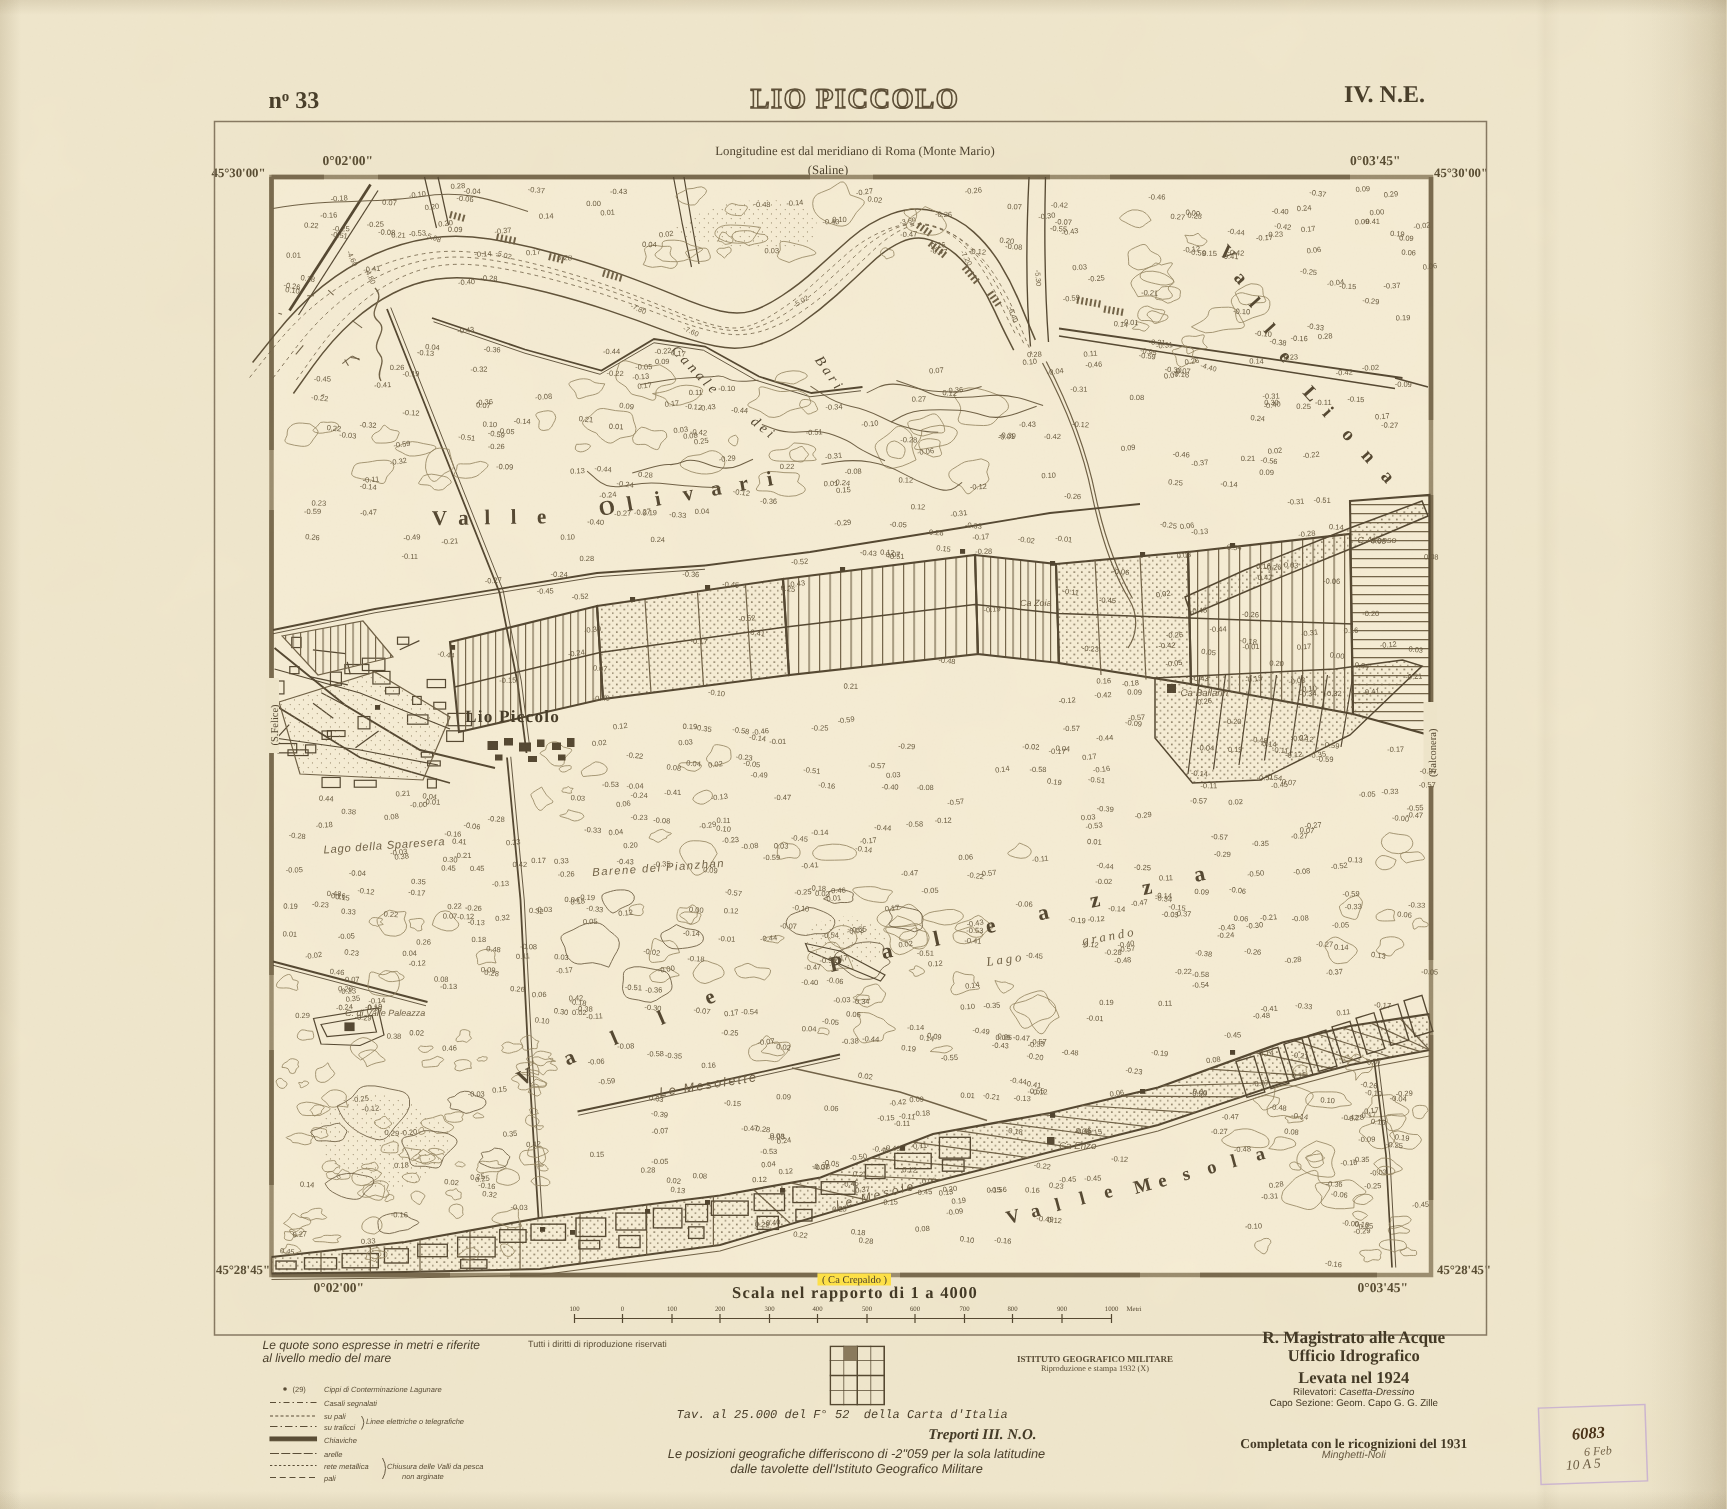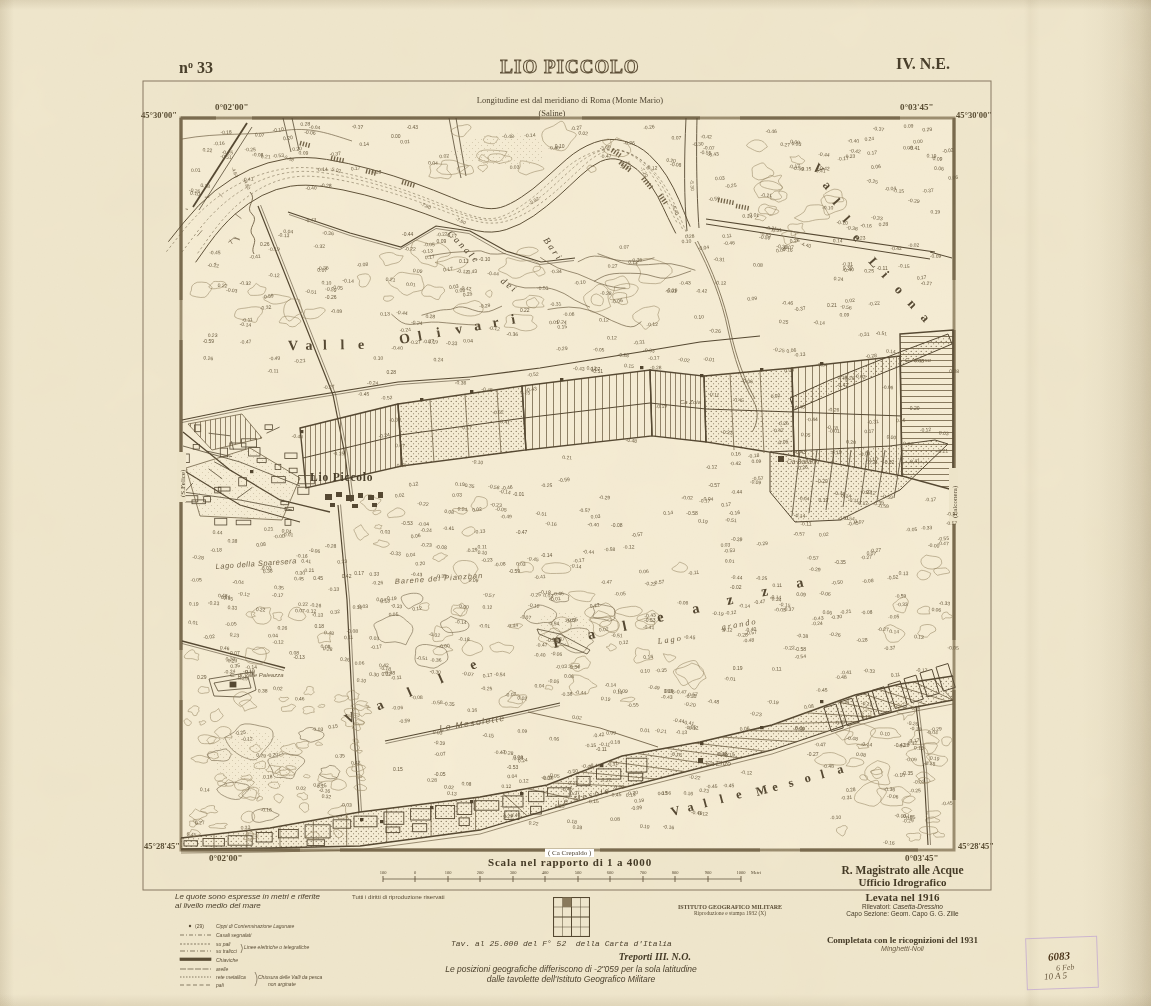--- a/index.html
+++ b/index.html
@@ -1739,21 +1739,21 @@
       <text x="856.0" y="755.7" transform="rotate(6 856.0 755.7)">0.08</text>
       <text x="913.8" y="749.2" transform="rotate(5 913.8 749.2)">0.16</text>
       <text x="898.1" y="747.6" transform="rotate(-6 898.1 747.6)">-0.28</text>
       <text x="911.5" y="709.8" transform="rotate(-5 911.5 709.8)">0.07</text>
       <text x="909.5" y="792.4" transform="rotate(-1 909.5 792.4)">-0.25</text>
       <text x="923.8" y="764.5" transform="rotate(5 923.8 764.5)">-0.25</text>
       <text x="860.7" y="745.2" transform="rotate(7 860.7 745.2)">-0.14</text>
     </g>
 </svg>
 
-<div class="abs" style="left:545px;top:849px;font-size:7px;color:#4a3f2b;background:#ffffff;padding:0 3px;">( Ca Crepaldo )</div>
+<div class="abs" style="left:545px;top:849px;font-size:7px;color:#4a3f2b;background:#fde047;padding:0 3px;">( Ca Crepaldo )</div>
 
 <div class="abs" style="left:420px;top:856px;width:300px;text-align:center;font-size:11px;font-weight:bold;letter-spacing:0.8px;color:#443a26;">Scala nel rapporto di 1 a 4000</div>
 
 <svg class="abs" style="left:380px;top:870px;" width="390" height="16" viewBox="0 0 390 16">
 <g stroke="#55483150" stroke-width="0.7" stroke-opacity="1">
 <line x1="3" y1="9" x2="361" y2="9" stroke="#554831"></line>
 </g>
 <g stroke="#554831" stroke-width="0.8">
 <line x1="3" y1="6" x2="3" y2="12"></line>
       <line x1="35" y1="6" x2="35" y2="12"></line>
@@ -1830,24 +1830,24 @@
 </svg>
 
 <div class="abs" style="left:451px;top:939px;width:240px;text-align:left;font-style:italic;font-size:8px;color:#4a3f2b;font-family:Liberation Mono, monospace;">Tav. al 25.000 del F° 52&nbsp;&nbsp;della Carta d'Italia</div>
 
 <div class="abs" style="left:451px;top:951px;width:240px;text-align:right;font-size:10px;font-weight:bold;font-style:italic;color:#443a26;">Treporti III. N.O.</div>
 
 <div class="abs" style="left:436px;top:964px;width:270px;text-align:center;font-style:italic;font-size:8.5px;color:#4a3f2b;font-family:'Liberation Sans',sans-serif;">Le posizioni geografiche differiscono di -2"059 per la sola latitudine dalle tavolette dell'Istituto Geografico Militare</div>
 
 <div class="abs" style="left:660px;top:904px;width:140px;text-align:center;font-size:6px;font-weight:bold;color:#5a4d36;">ISTITUTO GEOGRAFICO MILITARE<br><span style="font-weight:normal;font-size:5.5px;">Riproduzione e stampa 1932 (X)</span></div>
 
-<div class="abs" style="left:790px;top:864px;width:225px;text-align:center;color:#443a26;">
+<div class="abs" style="left:790px;top:886px;width:225px;text-align:center;color:#443a26;">
 <div style="font-size:11.5px;font-weight:bold;">R. Magistrato alle Acque</div>
 <div style="font-size:11px;font-weight:bold;">Ufficio Idrografico</div>
-<div style="font-size:11px;font-weight:bold;margin-top:3px;">Levata nel 1916</div>
+<div style="font-size:11px;font-weight:bold;margin-top:3px;">Levata nel 1924</div>
 <div style="font-size:6.5px;font-family:'Liberation Sans',sans-serif;">Rilevatori: <span style="font-style:italic;">Casetta-Dressino</span></div>
 <div style="font-size:6.5px;font-family:'Liberation Sans',sans-serif;">Capo Sezione: Geom. Capo G. G. Zille</div>
 <div style="font-size:9px;font-weight:bold;margin-top:18px;">Completata con le ricognizioni del 1931</div>
 <div style="font-size:7px;font-style:italic;font-family:'Liberation Sans',sans-serif;color:#6a5c44;">Minghetti-Noli</div>
 </div>
 
 <div class="abs" style="left:1026px;top:937px;width:70px;height:50px;border:1px solid #ccb5cf;transform:rotate(-2deg);"></div>
 
 <div class="abs" style="left:1048px;top:950px;font-style:italic;font-weight:bold;font-size:11px;color:#4a3318;transform:rotate(-4deg);">6083</div>
 <div class="abs" style="left:1056px;top:963px;font-style:italic;font-size:8px;color:#75654a;transform:rotate(-4deg);">6 Feb</div>

